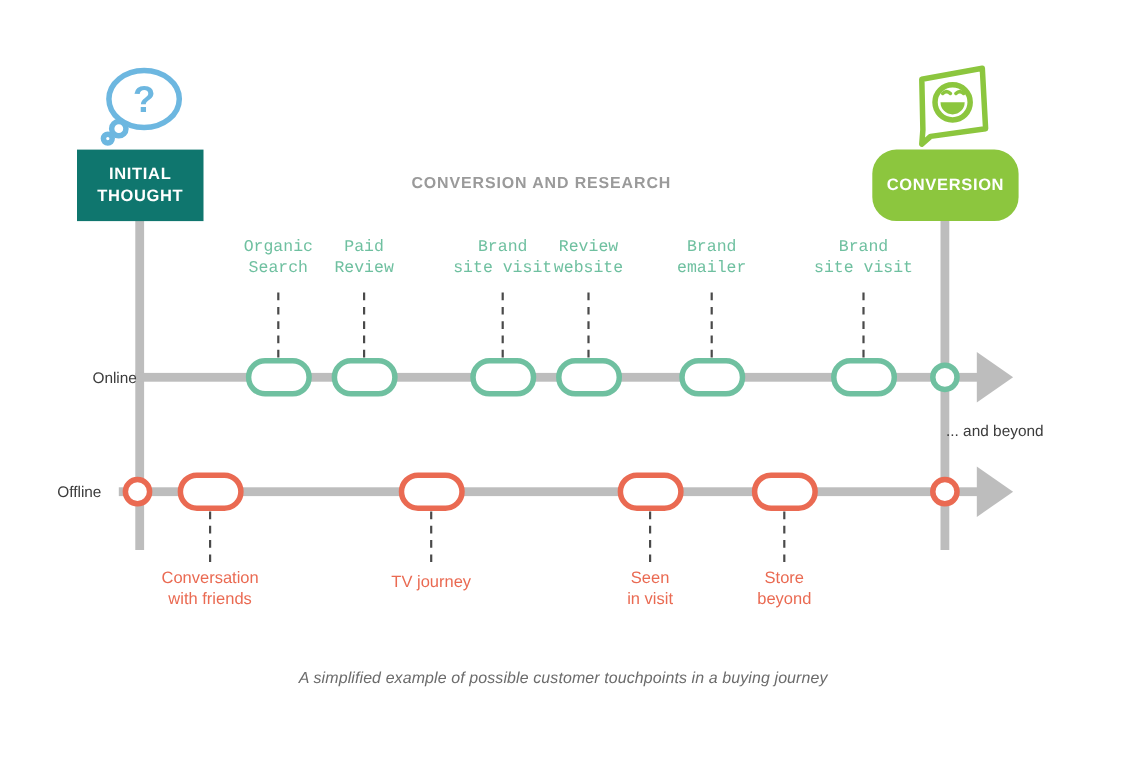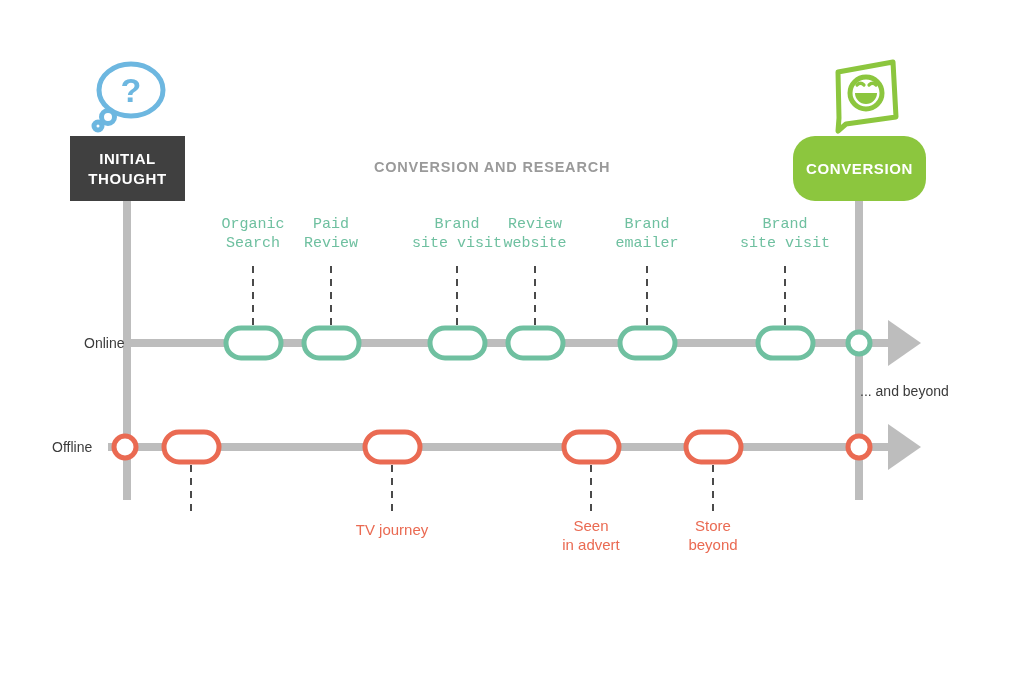--- a/index.html
+++ b/index.html
@@ -16,21 +16,21 @@
   .badge{
     position:absolute;
     display:flex;align-items:center;justify-content:center;
     text-align:center;
     color:#ffffff;
     font-weight:bold;
     letter-spacing:.6px;
     line-height:1.32;
     font-size:15px;
   }
-  #badge-initial{left:70px;top:136px;width:115px;height:65px;background:#404040;}
+  #badge-initial{left:70px;top:136px;width:115px;height:65px;background:#0f766e;}
   #badge-conversion{left:793px;top:136px;width:133px;height:65px;background:#8cc63e;border-radius:22px;}
 
   .txt{position:absolute;white-space:pre;}
 
   #section-title{
     left:374px;top:159px;
     font-size:14.5px;font-weight:bold;letter-spacing:.8px;color:#9a9a9a;
   }
   .row-label{font-size:14px;color:#3b3b3b;}
   #label-online{left:52px;top:335px;margin-left:32px;}
@@ -118,33 +118,36 @@
 THOUGHT</span>
   </div>
   <div class="badge" id="badge-conversion">
     <span>CONVERSION</span>
   </div>
 
   <div class="txt" id="section-title">CONVERSION AND RESEARCH</div>
   <div class="txt row-label" id="label-online">Online</div>
   <div class="txt row-label" id="label-offline">Offline</div>
   <div class="txt" id="beyond">... and beyond</div>
+  <div class="txt" id="caption">A simplified example of possible customer touchpoints in a buying journey</div>
 
   <div class="tp-label tp-online" style="left:253px;top:216px;">Organic
 Search</div>
   <div class="tp-label tp-online" style="left:331px;top:216px;">Paid
 Review</div>
   <div class="tp-label tp-online" style="left:457px;top:216px;">Brand
 site visit</div>
   <div class="tp-label tp-online" style="left:535px;top:216px;">Review
 website</div>
   <div class="tp-label tp-online" style="left:647px;top:216px;">Brand
 emailer</div>
   <div class="tp-label tp-online" style="left:785px;top:216px;">Brand
 site visit</div>
 
+  <div class="tp-label tp-offline" style="left:191px;top:517px;">Conversation
+with friends</div>
   <div class="tp-label tp-offline" style="left:392px;top:521px;">TV journey</div>
   <div class="tp-label tp-offline" style="left:591px;top:517px;">Seen
-in advert</div>
+in visit</div>
   <div class="tp-label tp-offline" style="left:713px;top:517px;">Store
 beyond</div>
 
 </div>
 
 </body></html>

